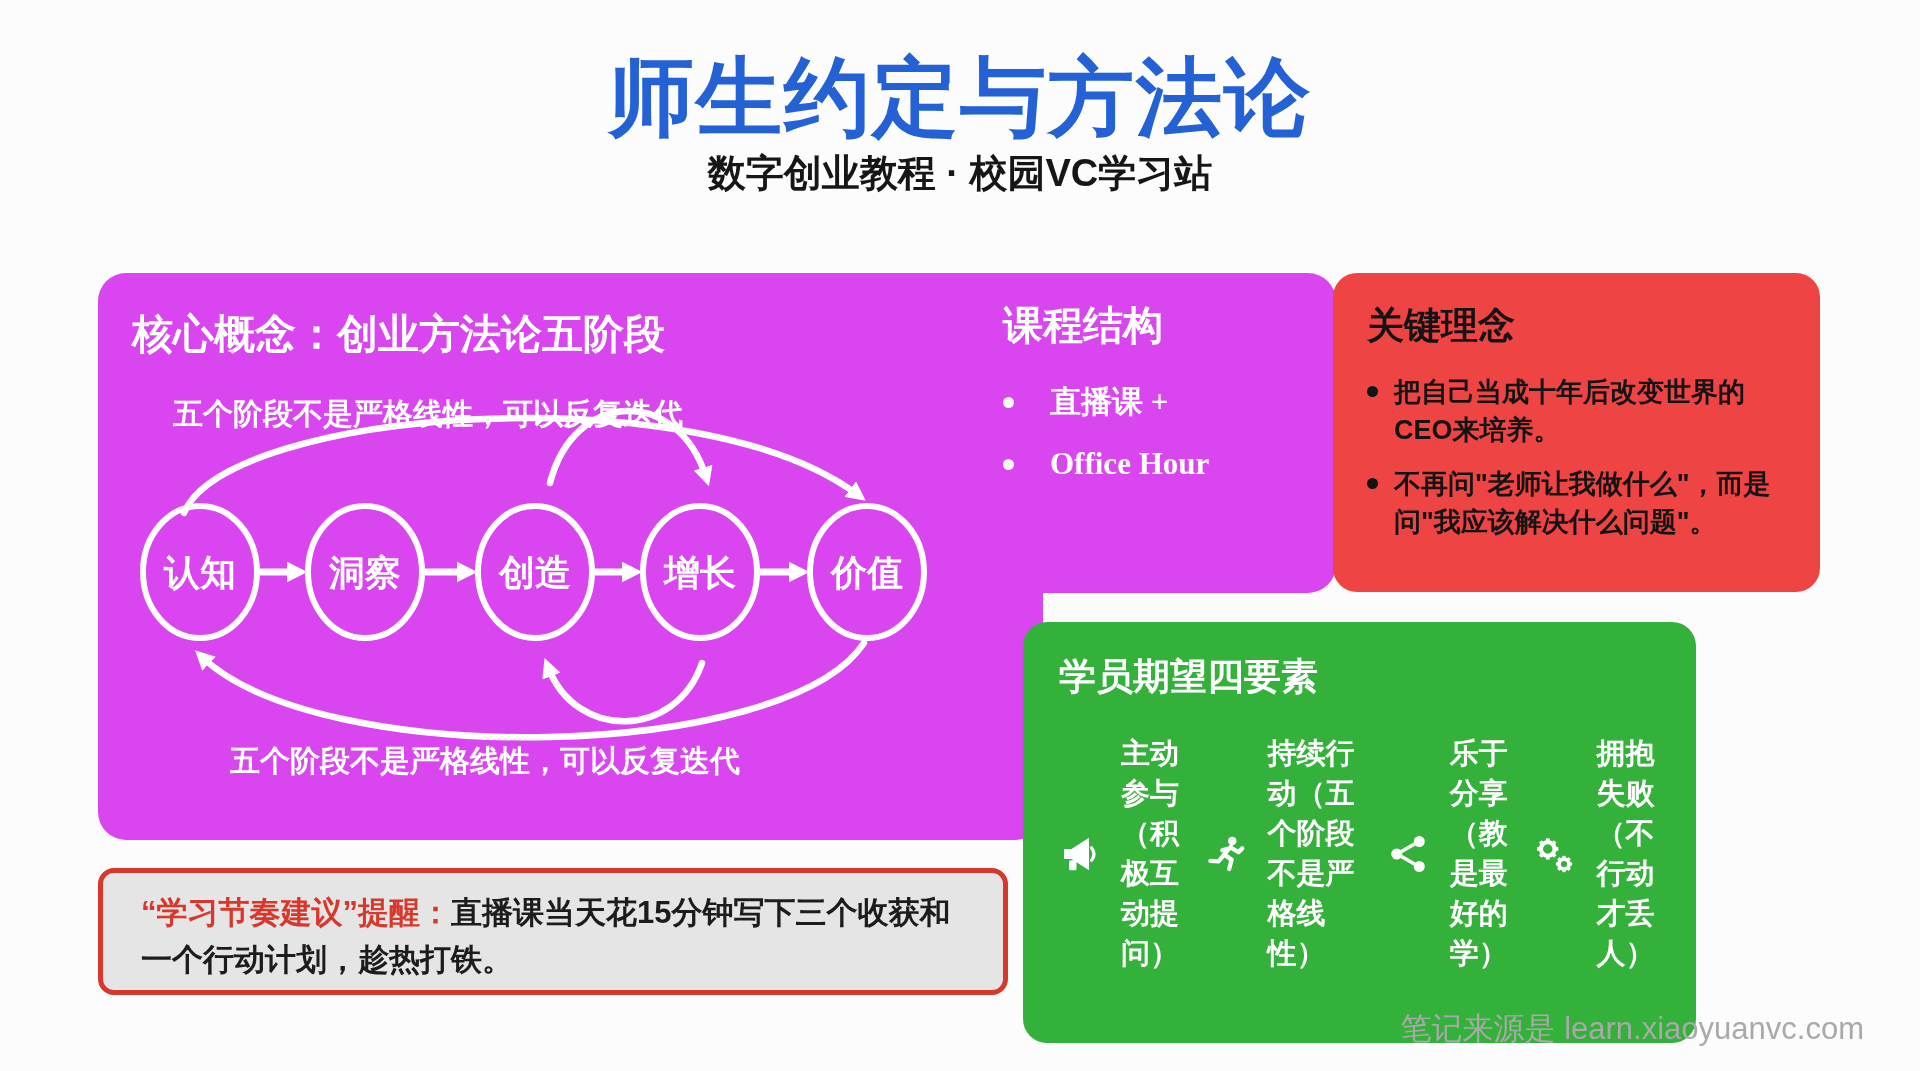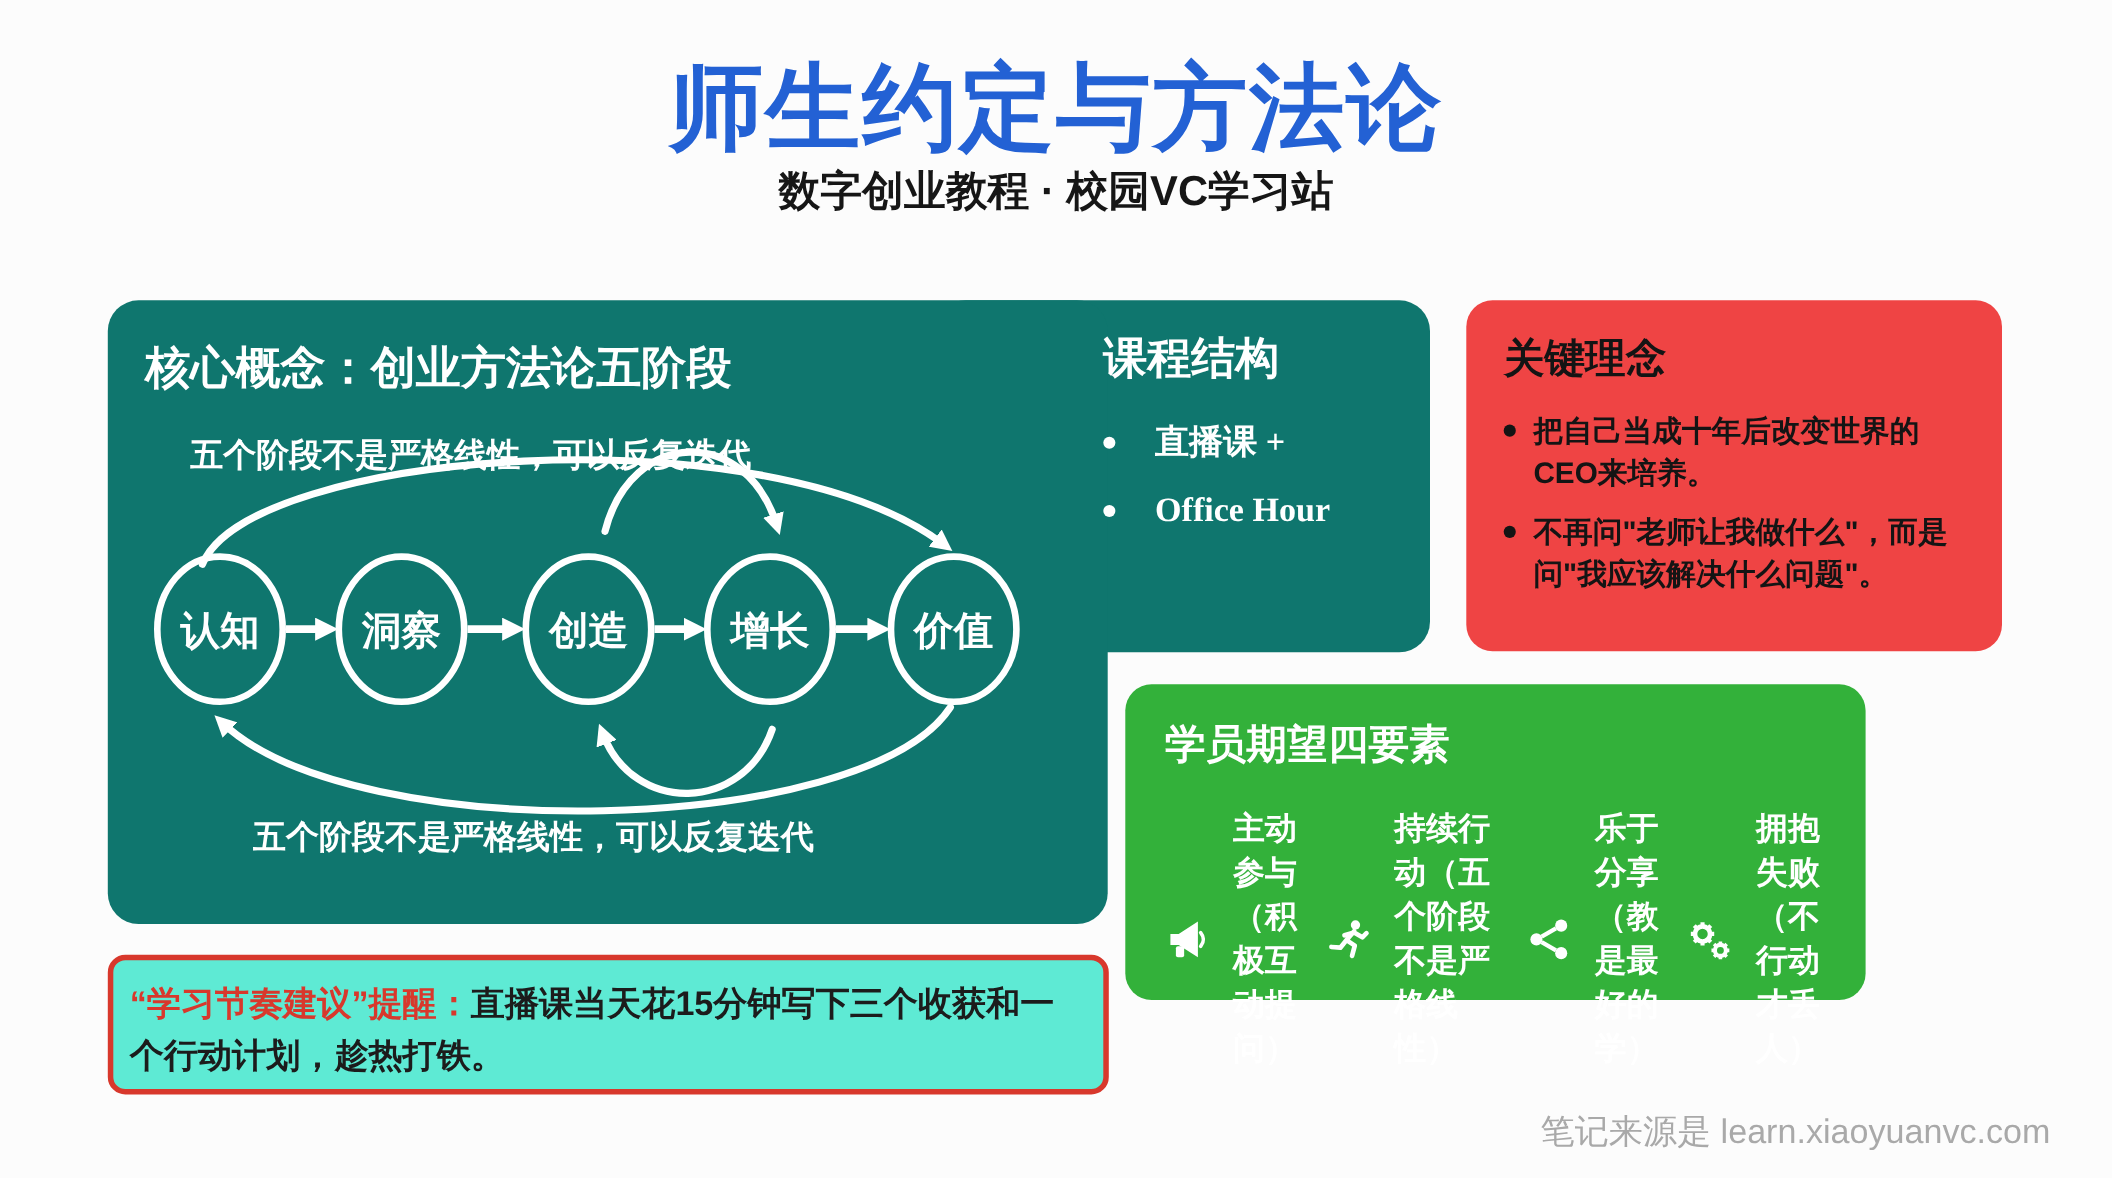--- a/index.html
+++ b/index.html
@@ -9,21 +9,21 @@
     font-family:"Liberation Sans","DejaVu Sans",sans-serif;
   }
   .page-title{
     position:absolute;top:40px;left:0;width:100%;text-align:center;
     font-size:86px;font-weight:bold;color:#2361d4;letter-spacing:2px;
   }
   .page-subtitle{
     position:absolute;top:148px;left:0;width:100%;text-align:center;
     font-size:38px;font-weight:bold;color:#161616;
   }
-  .blue-shape{position:absolute;background:#0f766e;border-radius:28px;}
+  .blue-shape{position:absolute;background:#d946ef;border-radius:28px;padding-left:36px;}
   #blue-main{left:98px;top:273px;width:909px;height:567px;}
   #blue-ext{left:850px;top:273px;width:450px;height:320px;}
   .core-header{
     position:absolute;left:34px;top:34px;
     font-size:41px;font-weight:bold;color:#ffffff;white-space:nowrap;
   }
   .diagram{position:absolute;left:0;top:0;width:909px;height:567px;}
 
   .course-block{position:absolute;left:1003px;top:298px;color:#ffffff;}
   .course-title{font-size:40px;font-weight:bold;margin-bottom:28px;}
@@ -34,33 +34,33 @@
     position:absolute;left:1333px;top:273px;width:487px;height:319px;
     background:#ef4444;border-radius:24px;padding:28px 34px;box-sizing:border-box;
     color:#141414;
   }
   .yellow-title{font-size:37px;font-weight:bold;}
   .yellow-list{margin-top:22px;display:flex;flex-direction:column;gap:15px;}
   .yellow-item{display:flex;gap:16px;font-size:27px;font-weight:bold;line-height:1.42;justify-content:space-between;}
   .yellow-item .dot{margin-top:13px;}
 
   .green-card{
-    position:absolute;left:1023px;top:622px;width:673px;height:287px;
+    position:absolute;left:1023px;top:622px;width:673px;height:421px;
     background:#33b13a;border-radius:24px;padding:30px 36px;box-sizing:border-box;
     color:#ffffff;
   }
   .green-title{font-size:37px;font-weight:bold;}
   .green-rows{margin-top:32px;display:flex;gap:21px;}
   .green-row{display:flex;align-items:center;gap:22px;font-size:29px;font-weight:bold;}
   .green-row svg{width:40px;height:40px;flex:none;display:block;}
 
   .reminder{
     position:absolute;left:98px;top:868px;width:910px;height:127px;
-    background:#5eead4;border:5px solid #d8382c;border-radius:16px;
-    padding:17px 15px;box-sizing:border-box;
+    background:#e5e5e5;border:5px solid #d8382c;border-radius:16px;
+    padding:17px 38px;box-sizing:border-box;
     font-size:31px;font-weight:bold;line-height:1.5;color:#1c1c1c;
   }
   .reminder-highlight{color:#d8382c;}
 
   .watermark{
     position:absolute;right:56px;top:1008px;
     font-size:31px;color:#a9a9a9;
   }
 </style>
 </head>

